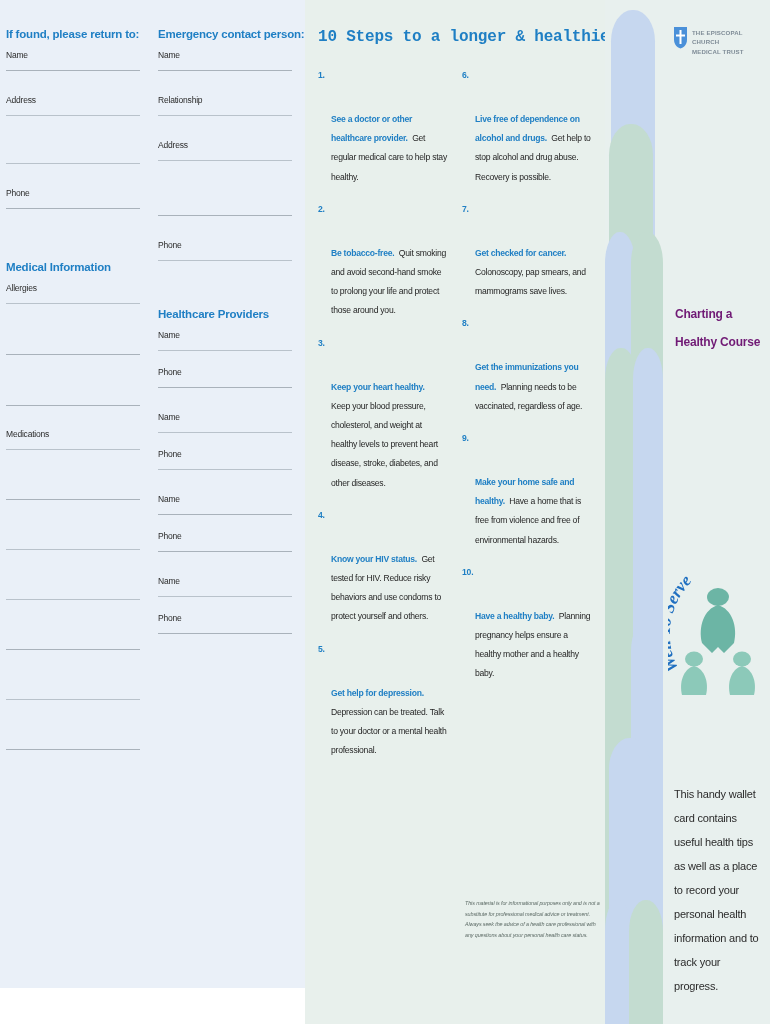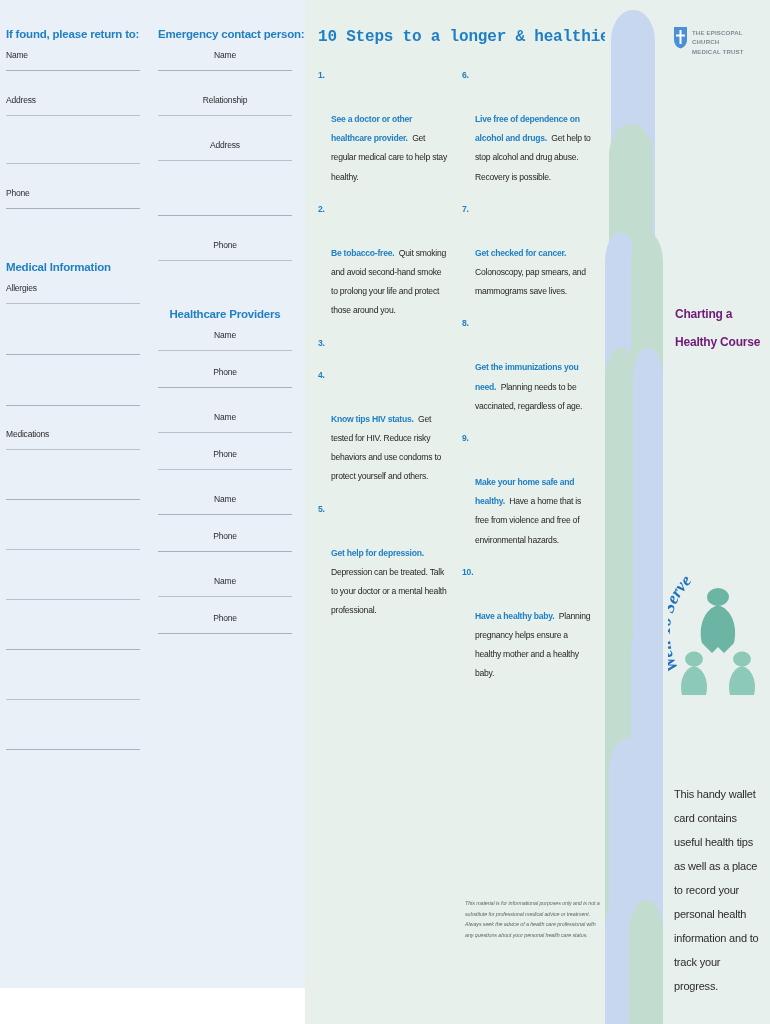--- a/index.html
+++ b/index.html
@@ -17,21 +17,21 @@
 
   
   .panel-form {
     position: relative;
     width: 305px; height: 988px;
     background: #eaf0f8;
     padding: 28px 0 0 0;
     display: flex;
   }
   .form-col { position: relative; width: 152px; padding: 0 12px 0 6px; }
-  .form-col.col-b { padding-left: 6px; text-align: center; }
+  .form-col.col-b { padding-left: 6px; }
 
   .sec-head {
     color: #1f7fc4;
     font-size: 11.5px;
     font-weight: bold;
     letter-spacing: -0.2px;
     line-height: 13px;
     margin-bottom: 9px;
     white-space: nowrap;
   }
@@ -306,26 +306,30 @@
         <div class="step">
           <span class="step-num">2.</span>
           <span class="step-body">
             <span class="step-head">Be tobacco-free.</span> 
             <span class="step-text">Quit smoking and avoid second-hand smoke to prolong your life and protect those around you.</span>
           </span>
         </div>
 
         <div class="step">
           <span class="step-num">3.</span>
+          <span class="step-body">
+            <span class="step-head">Keep your heart healthy.</span> 
+            <span class="step-text">Keep your blood pressure, cholesterol, and weight at healthy levels to prevent heart disease, stroke, diabetes, and other diseases.</span>
+          </span>
         </div>
 
         <div class="step">
           <span class="step-num">4.</span>
           <span class="step-body">
-            <span class="step-head">Know tips HIV status.</span> 
+            <span class="step-head">Know your HIV status.</span> 
             <span class="step-text">Get tested for HIV. Reduce risky behaviors and use condoms to protect yourself and others.</span>
           </span>
         </div>
 
         <div class="step">
           <span class="step-num">5.</span>
           <span class="step-body">
             <span class="step-head">Get help for depression.</span> 
             <span class="step-text">Depression can be treated. Talk to your doctor or a mental health professional.</span>
           </span>

